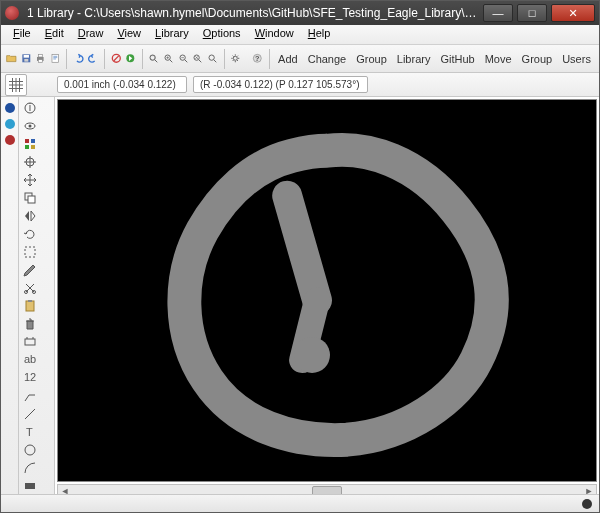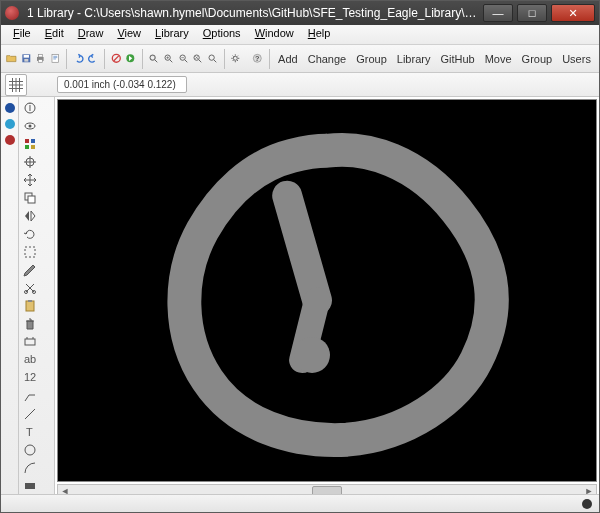--- a/index.html
+++ b/index.html
@@ -167,20 +167,21 @@
 </div>
 
 <div class="ruler-row">
   <div class="gridbtn">
     <svg width="14" height="14">
         <path stroke="#666" d="M0 3.5h14M0 7h14M0 10.5h14M3.5 0v14M7 0v14M10.5 0v14"></path>
       </svg>
   </div>
   <div style="width:18px"></div>
   <div class="box" style="width:130px">0.001 inch (-0.034 0.122)</div>
+  <div class="box" style="width:175px">(R -0.034 0.122) (P 0.127 105.573°)</div>
 </div>
 
 <div class="content">
   <div class="leftstrip">
     <div class="dot" style="background:#2050a0"></div>
     <div class="dot" style="background:#30a0d0"></div>
     <div class="dot" style="background:#b03030"></div>
   </div>
 
   <div class="toolpal">

